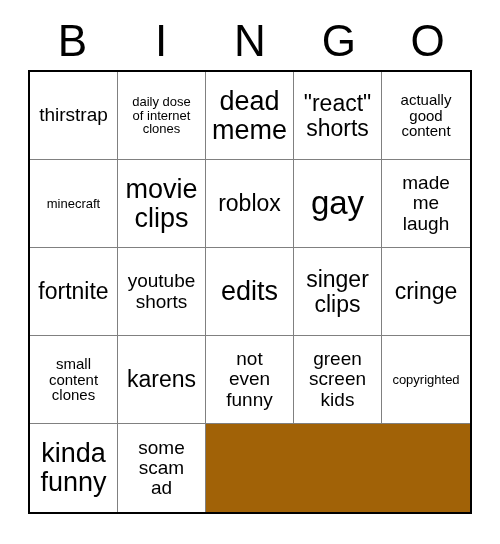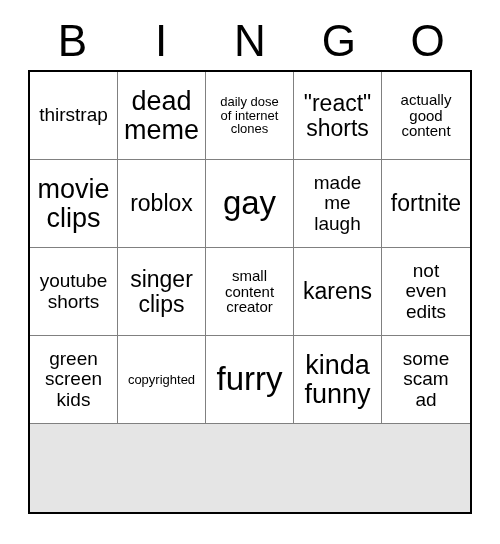--- a/index.html
+++ b/index.html
@@ -48,21 +48,21 @@
     position: absolute;
     left: 28px;
     top: 70px;
     width: 444px;
     height: 444px;
     box-sizing: border-box;
     border: 2px solid #000000;
     display: grid;
     grid-template-columns: repeat(5, 1fr);
     grid-template-rows: repeat(5, 1fr);
-    background: #e5e5e5;
+    background: #a16207;
   }
 
   .cell {
     box-sizing: border-box;
     border-right: 1px solid #808080;
     border-bottom: 1px solid #808080;
     display: flex;
     align-items: center;
     justify-content: center;
     text-align: center;
@@ -104,38 +104,41 @@
     <div class="header-cell">N</div>
     <div class="header-cell">G</div>
     <div class="header-cell">O</div>
   </div>
 
   <div class="grid" id="bingo-grid">
       <div class="cell">
         <span class="cell-text fs-m">thirstrap</span>
       </div>
       <div class="cell">
-        <span class="cell-text fs-xl">dead
-meme</span>
-      </div>
-      <div class="cell">
         <span class="cell-text fs-xs">daily dose
 of internet
 clones</span>
       </div>
       <div class="cell">
+        <span class="cell-text fs-xl">dead
+meme</span>
+      </div>
+      <div class="cell">
         <span class="cell-text fs-l">"react"
 shorts</span>
       </div>
       <div class="cell">
         <span class="cell-text fs-s">actually
 good
 content</span>
       </div>
       <div class="cell">
+        <span class="cell-text fs-xs">minecraft</span>
+      </div>
+      <div class="cell">
         <span class="cell-text fs-xl">movie
 clips</span>
       </div>
       <div class="cell">
         <span class="cell-text fs-l">roblox</span>
       </div>
       <div class="cell">
         <span class="cell-text fs-xxl">gay</span>
       </div>
       <div class="cell">
@@ -144,48 +147,51 @@
 laugh</span>
       </div>
       <div class="cell">
         <span class="cell-text fs-l">fortnite</span>
       </div>
       <div class="cell">
         <span class="cell-text fs-m">youtube
 shorts</span>
       </div>
       <div class="cell">
+        <span class="cell-text fs-xl">edits</span>
+      </div>
+      <div class="cell">
         <span class="cell-text fs-l">singer
 clips</span>
       </div>
       <div class="cell">
+        <span class="cell-text fs-l">cringe</span>
+      </div>
+      <div class="cell">
         <span class="cell-text fs-s">small
 content
-creator</span>
+clones</span>
       </div>
       <div class="cell">
         <span class="cell-text fs-l">karens</span>
       </div>
       <div class="cell">
         <span class="cell-text fs-m">not
 even
-edits</span>
+funny</span>
       </div>
       <div class="cell">
         <span class="cell-text fs-m">green
 screen
 kids</span>
       </div>
       <div class="cell">
         <span class="cell-text fs-xs">copyrighted</span>
       </div>
       <div class="cell">
-        <span class="cell-text fs-xxl">furry</span>
-      </div>
-      <div class="cell">
         <span class="cell-text fs-xl">kinda
 funny</span>
       </div>
       <div class="cell">
         <span class="cell-text fs-m">some
 scam
 ad</span>
       </div>
     </div>
 

